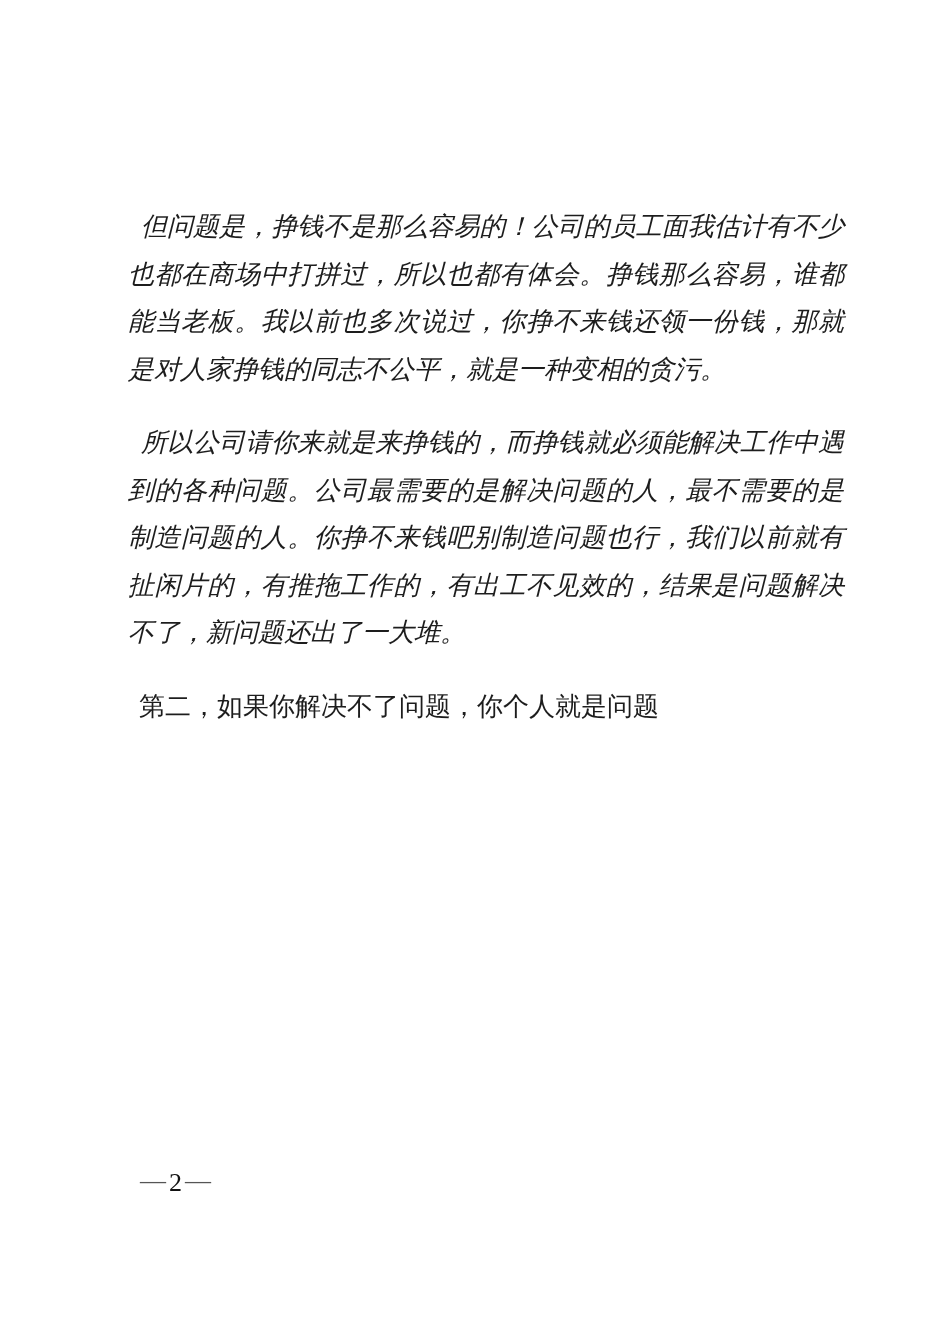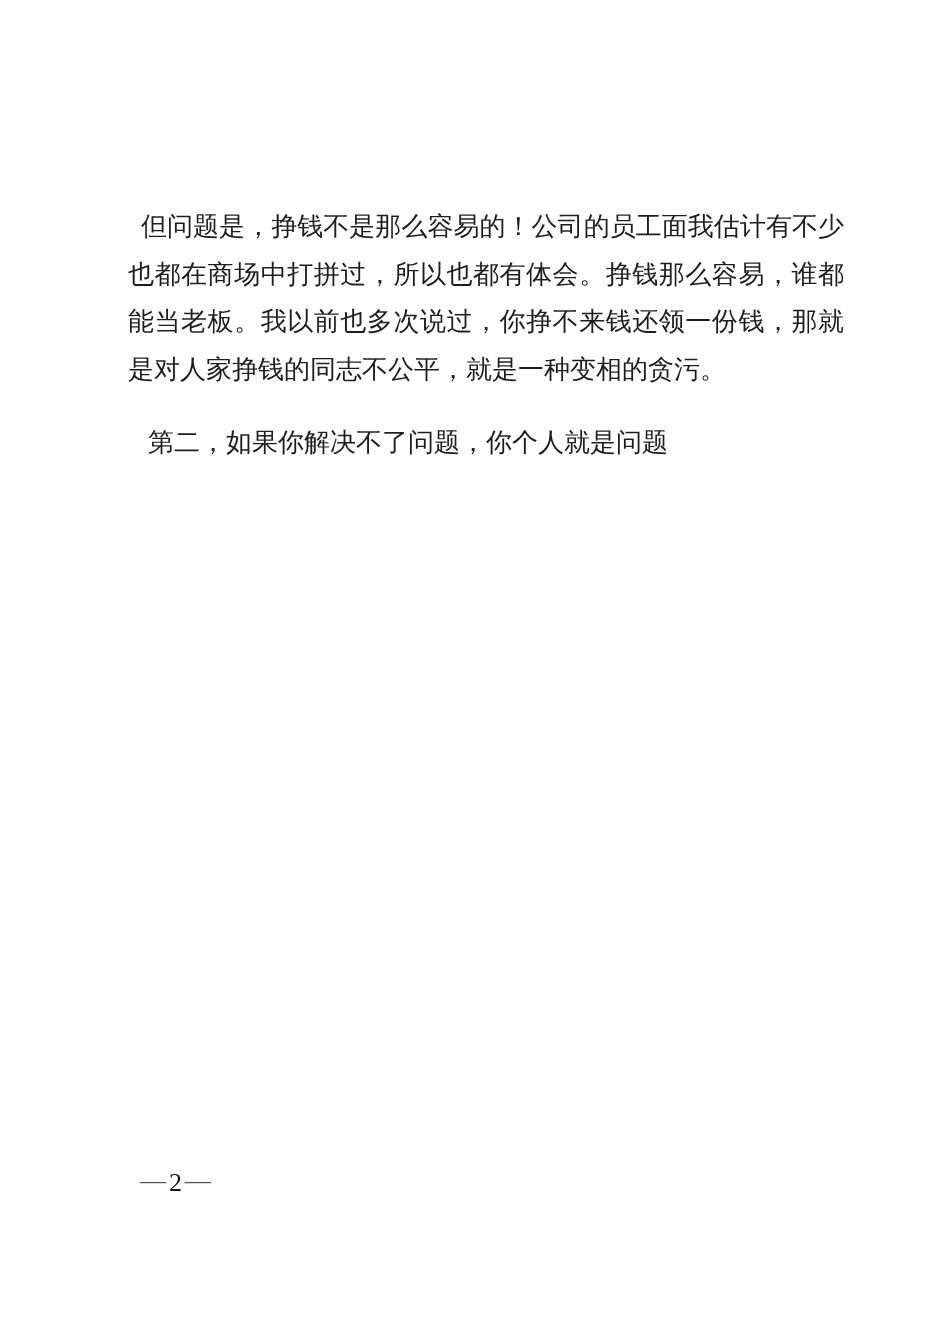--- a/index.html
+++ b/index.html
@@ -31,23 +31,24 @@
   .para {
     margin: 0 0 26px 0;
     font-size: 26px;
     line-height: 47.5px;
     text-align: justify;
     text-justify: inter-character;
     line-break: strict;
     text-indent: 13px;
     letter-spacing: 0px;
     word-break: normal;
+    font-style: italic;
   }
   .heading {
-    margin: 12px;
+    margin: 3px;
     font-size: 26px;
     line-height: 47.5px;
     text-indent: 8px;
     text-align: left;
     color: #1d1d1d;
     white-space: nowrap;
   }
   .page-footer {
     position: absolute;
     left: 140px;
@@ -70,20 +71,21 @@
 </head>
 <body>
 
 <div class="page">
 
   <div class="text-column">
 
     <p class="para">但问题是，挣钱不是那么容易的！公司的员工面我估计有不少也都在商场中打拼过，所以也都有体会。挣钱那么容易，谁都能当老板。我以前也多次说过，你挣不来钱还领一份钱，那就是对人家挣钱的同志不公平，就是一种变相的贪污。</p>
 
 
+    <p class="para">所以公司请你来就是来挣钱的，而挣钱就必须能解决工作中遇到的各种问题。公司最需要的是解决问题的人，最不需要的是制造问题的人。你挣不来钱吧别制造问题也行，我们以前就有扯闲片的，有推拖工作的，有出工不见效的，结果是问题解决不了，新问题还出了一大堆。</p>
 
     <p class="heading">第二，如果你解决不了问题，你个人就是问题</p>
 
   </div>
 
   <div class="page-footer">
     <span class="dash">—</span><span class="num">2</span><span class="dash">—</span>
   </div>
 
 </div>

